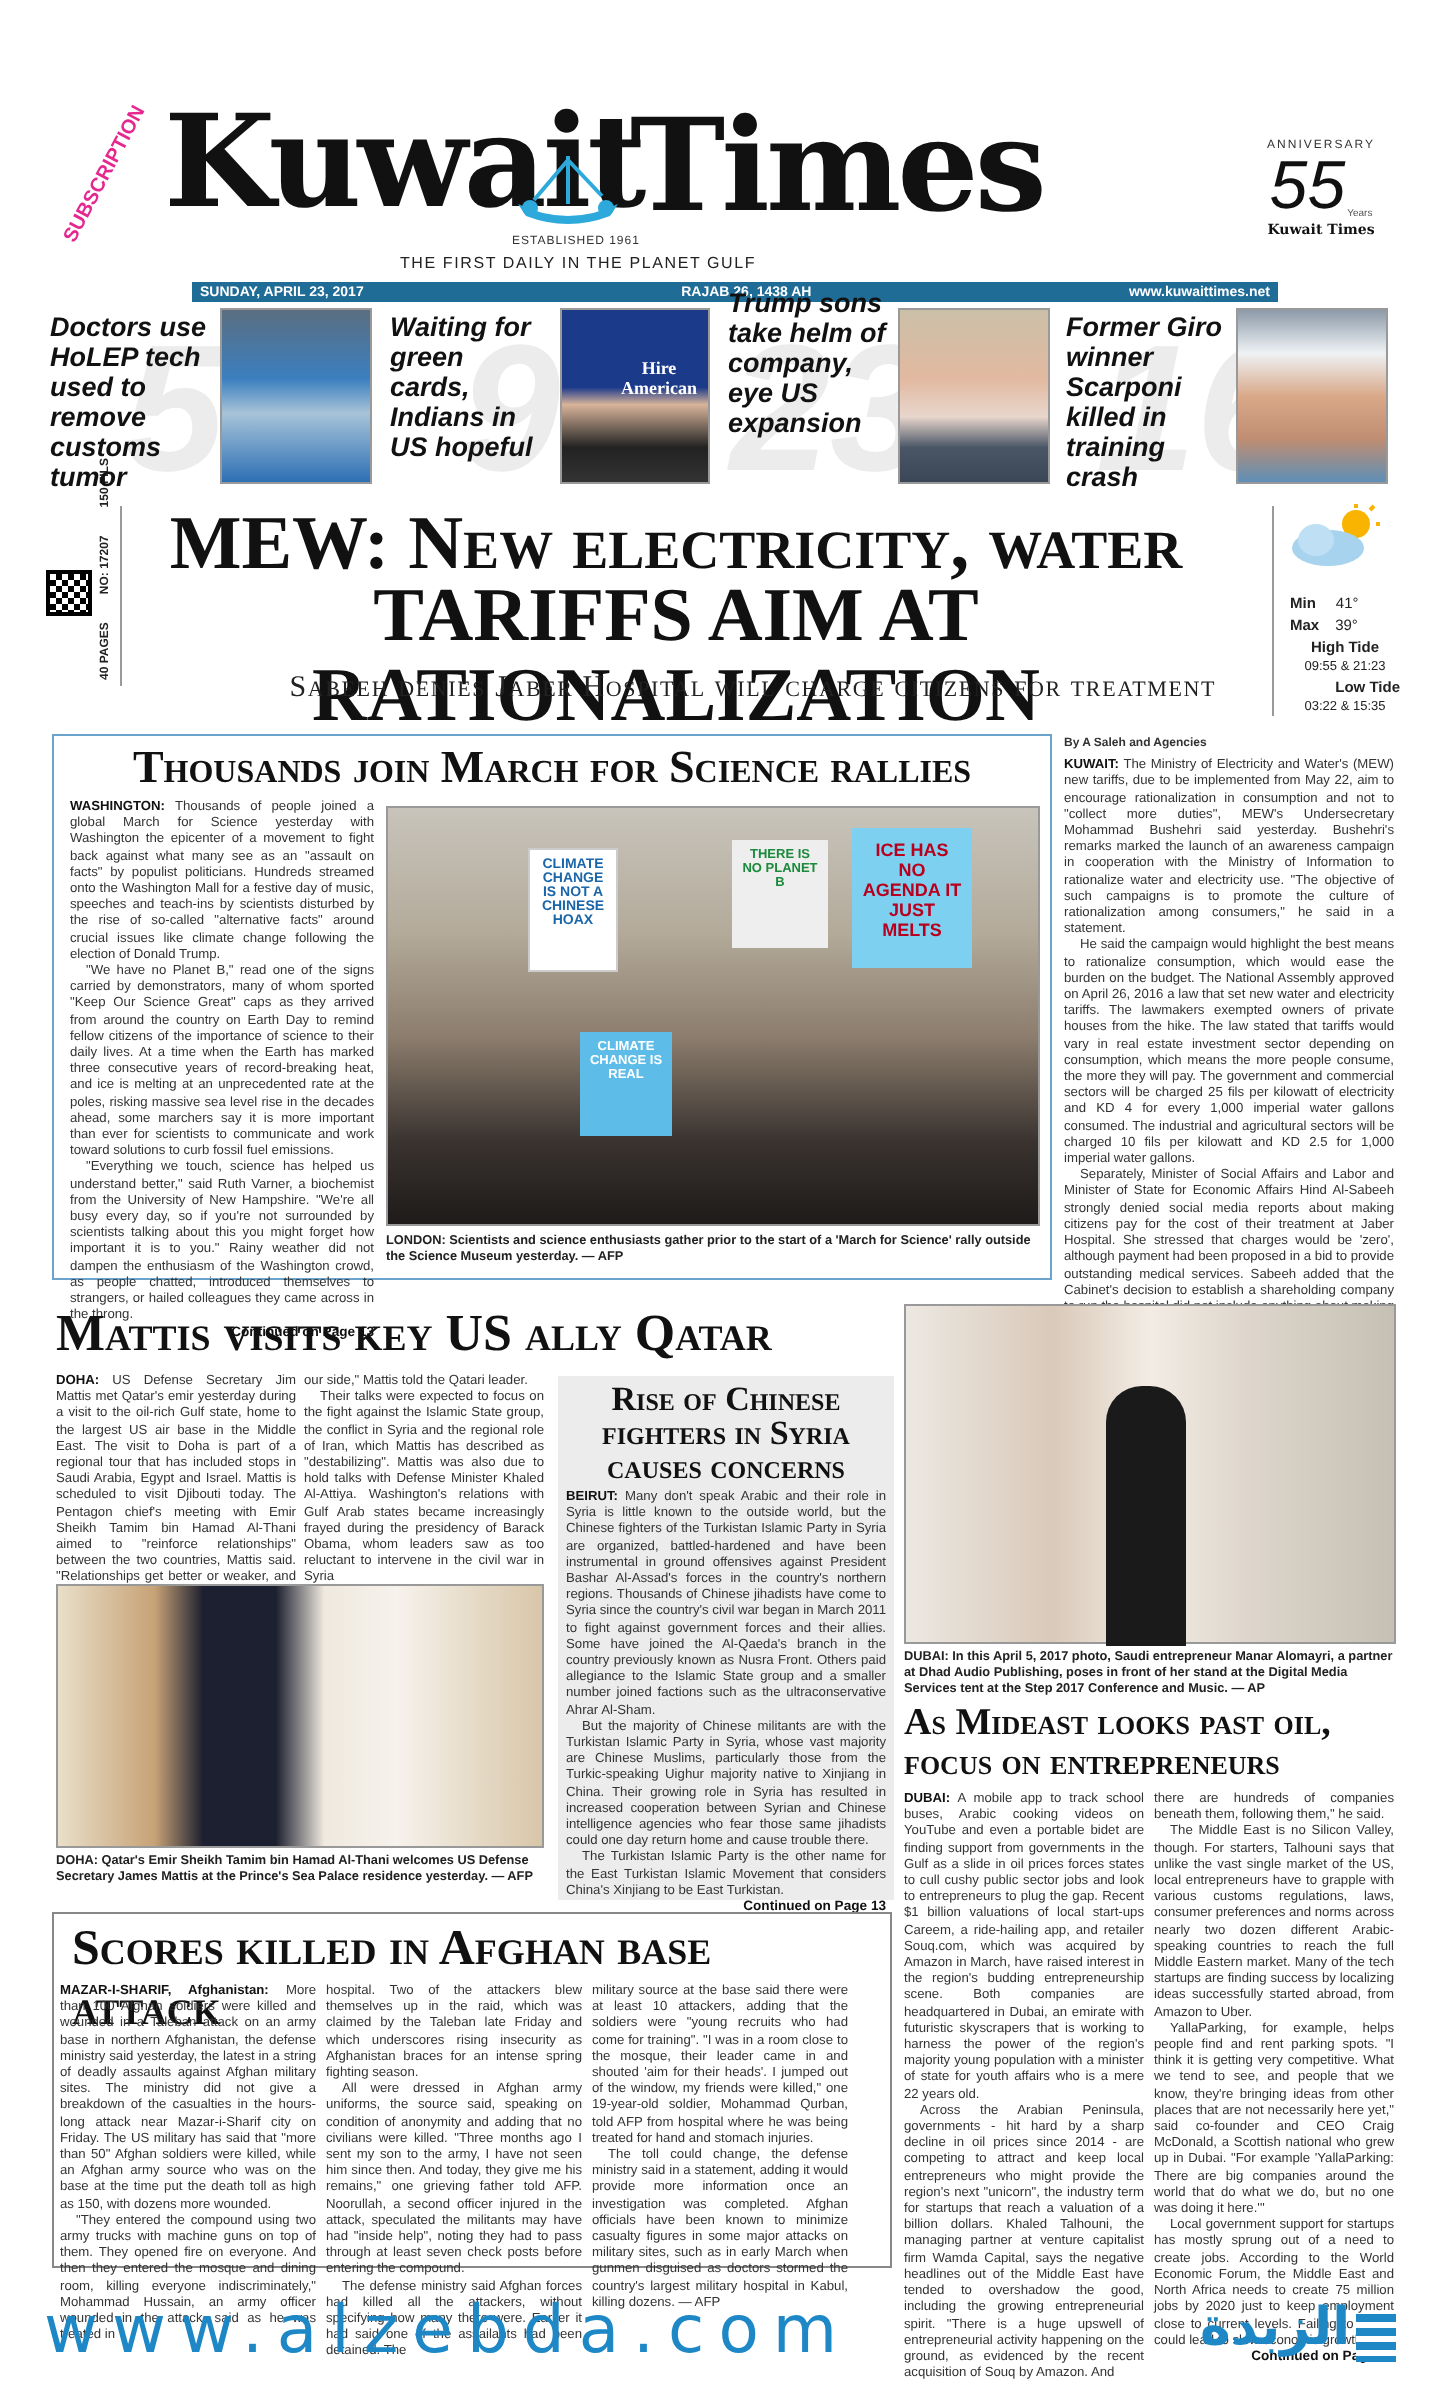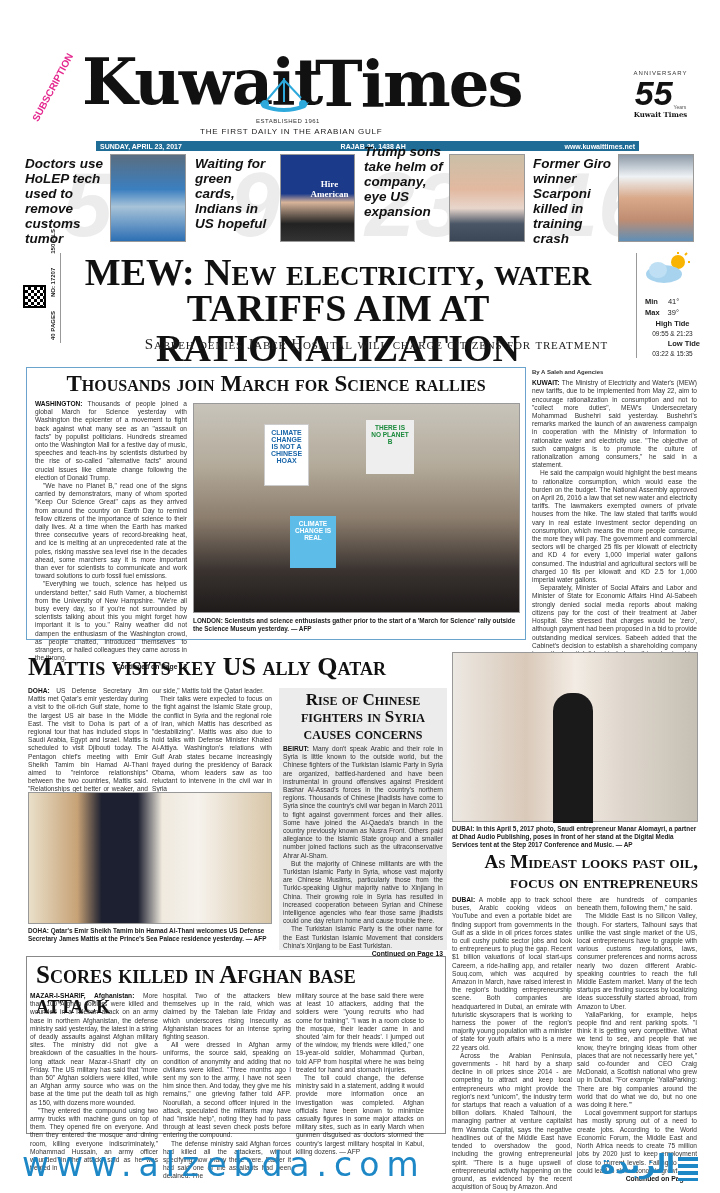--- a/index.html
+++ b/index.html
@@ -29,26 +29,26 @@
 <div class="abs" style="left:255px;top:74px;width:58px;height:40px;">
   <svg width="58" height="40" viewBox="0 0 58 40">
       <path d="M4 28 Q29 40 54 28 L50 34 Q29 42 8 34Z" fill="#2ea9dc"></path>
       <path d="M29 4 L29 28 M29 6 L12 26 M29 6 L46 24" stroke="#2ea9dc" stroke-width="2" fill="none"></path>
       <circle cx="10" cy="30" r="4" fill="#2ea9dc"></circle>
       <circle cx="48" cy="30" r="4" fill="#2ea9dc"></circle>
     </svg>
 </div>
 <div class="abs" style="left:256px;top:118px;font-size:6px;letter-spacing:0.5px;color:#333;">ESTABLISHED 1961</div>
 <div class="abs masthead-title" style="left:315px;top:52px;">Times</div>
-<div class="abs" style="left:200px;top:127px;font-size:8px;letter-spacing:0.8px;color:#222;">THE FIRST DAILY IN THE ARABIAN GULF</div>
+<div class="abs" style="left:200px;top:127px;font-size:8px;letter-spacing:0.8px;color:#222;">THE FIRST DAILY IN THE PLANET GULF</div>
 
 <div class="abs" style="left:623px;top:70px;width:75px;height:65px;">
   <div style="font-size:6px;text-align:center;color:#333;letter-spacing:1px">ANNIVERSARY</div>
   <div style="display:flex;align-items:flex-end;justify-content:center;">
-    <span style="font-weight:bold;font-style:italic;font-size:34px;line-height:34px;color:#111">55</span>
+    <span style="font-weight:normal;font-style:italic;font-size:34px;line-height:34px;color:#111">55</span>
     <span style="font-size:5px;color:#555;margin-left:1px">Years</span>
   </div>
   <div style="font-family:'DejaVu Serif',serif;font-weight:bold;font-size:7px;text-align:center;color:#111">Kuwait Times</div>
 </div>
 
 <div class="abs datebar" style="left:96px;top:141px;width:543px;">
   <span>SUNDAY, APRIL 23, 2017</span>
   <span>RAJAB 26, 1438 AH</span>
   <span>www.kuwaittimes.net</span>
 </div>
@@ -114,20 +114,21 @@
 <div class="abs boxed" style="left:26px;top:367px;width:500px;height:273px;"></div>
 <div class="abs headline" style="left:32px;top:370px;width:488px;text-align:center;font-size:23px;line-height:28px;">Thousands join March for Science rallies</div>
 <div class="abs body" style="left:35px;top:400px;width:152px;">
   <p><b>WASHINGTON:</b> <span>Thousands of people joined a global March for Science yesterday with Washington the epicenter of a movement to fight back against what many see as an "assault on facts" by populist politicians. Hundreds streamed onto the Washington Mall for a festive day of music, speeches and teach-ins by scientists disturbed by the rise of so-called "alternative facts" around crucial issues like climate change following the election of Donald Trump.</span></p>
   <p style="text-indent:8px"><span>"We have no Planet B," read one of the signs carried by demonstrators, many of whom sported "Keep Our Science Great" caps as they arrived from around the country on Earth Day to remind fellow citizens of the importance of science to their daily lives. At a time when the Earth has marked three consecutive years of record-breaking heat, and ice is melting at an unprecedented rate at the poles, risking massive sea level rise in the decades ahead, some marchers say it is more important than ever for scientists to communicate and work toward solutions to curb fossil fuel emissions.</span></p>
   <p style="text-indent:8px"><span>"Everything we touch, science has helped us understand better," said Ruth Varner, a biochemist from the University of New Hampshire. "We're all busy every day, so if you're not surrounded by scientists talking about this you might forget how important it is to you." Rainy weather did not dampen the enthusiasm of the Washington crowd, as people chatted, introduced themselves to strangers, or hailed colleagues they came across in the throng.</span></p>
   <div class="cont">Continued on Page 13</div>
 </div>
 <div class="abs photo" style="left:193px;top:403px;width:327px;height:210px;background:linear-gradient(180deg,#c8c4bb 0%,#b3aa9a 30%,#8c7d6d 55%,#3a3330 80%,#1e1b1a 100%);overflow:hidden;">
   <div style="position:absolute;left:70px;top:20px;width:45px;height:62px;background:#fff;color:#1a66a9;font-size:7px;font-weight:bold;text-align:center;padding:4px;border:1px solid #ccc">CLIMATE CHANGE IS NOT A CHINESE HOAX</div>
+  <div style="position:absolute;left:232px;top:10px;width:60px;height:70px;background:#7ed0f0;color:#b8001e;font-size:9px;font-weight:bold;text-align:center;padding:6px 4px">ICE HAS NO AGENDA IT JUST MELTS</div>
   <div style="position:absolute;left:172px;top:16px;width:48px;height:54px;background:#eee;color:#1b8a3c;font-size:6.5px;font-weight:bold;text-align:center;padding:4px">THERE IS NO PLANET B</div>
   <div style="position:absolute;left:96px;top:112px;width:46px;height:52px;background:#5dbde8;color:#fff;font-size:6.5px;font-weight:bold;text-align:center;padding:4px">CLIMATE CHANGE IS REAL</div>
 </div>
 <div class="abs caption" style="left:193px;top:617px;width:327px;">LONDON: Scientists and science enthusiasts gather prior to the start of a 'March for Science' rally outside the Science Museum yesterday. — AFP</div>
 
 <div class="abs body" style="left:532px;top:368px;width:165px;">
   <div style="font-weight:bold;font-size:6px;margin-bottom:3px;text-align:left">By A Saleh and Agencies</div>
   <p><b>KUWAIT:</b> <span>The Ministry of Electricity and Water's (MEW) new tariffs, due to be implemented from May 22, aim to encourage rationalization in consumption and not to "collect more duties", MEW's Undersecretary Mohammad Bushehri said yesterday. Bushehri's remarks marked the launch of an awareness campaign in cooperation with the Ministry of Information to rationalize water and electricity use. "The objective of such campaigns is to promote the culture of rationalization among consumers," he said in a statement.</span></p>
   <p style="text-indent:8px"><span>He said the campaign would highlight the best means to rationalize consumption, which would ease the burden on the budget. The National Assembly approved on April 26, 2016 a law that set new water and electricity tariffs. The lawmakers exempted owners of private houses from the hike. The law stated that tariffs would vary in real estate investment sector depending on consumption, which means the more people consume, the more they will pay. The government and commercial sectors will be charged 25 fils per kilowatt of electricity and KD 4 for every 1,000 imperial water gallons consumed. The industrial and agricultural sectors will be charged 10 fils per kilowatt and KD 2.5 for 1,000 imperial water gallons.</span></p>
   <p style="text-indent:8px"><span>Separately, Minister of Social Affairs and Labor and Minister of State for Economic Affairs Hind Al-Sabeeh strongly denied social media reports about making citizens pay for the cost of their treatment at Jaber Hospital. She stressed that charges would be 'zero', although payment had been proposed in a bid to provide outstanding medical services. Sabeeh added that the Cabinet's decision to establish a shareholding company to run the hospital did not include anything about making citizens pay any charges. "It only included a proposal to consider health insurance and the investment authority was assigned to study it," she explained.</span></p>
@@ -151,21 +152,21 @@
   <p><b>BEIRUT:</b> <span>Many don't speak Arabic and their role in Syria is little known to the outside world, but the Chinese fighters of the Turkistan Islamic Party in Syria are organized, battled-hardened and have been instrumental in ground offensives against President Bashar Al-Assad's forces in the country's northern regions. Thousands of Chinese jihadists have come to Syria since the country's civil war began in March 2011 to fight against government forces and their allies. Some have joined the Al-Qaeda's branch in the country previously known as Nusra Front. Others paid allegiance to the Islamic State group and a smaller number joined factions such as the ultraconservative Ahrar Al-Sham.</span></p>
   <p style="text-indent:8px"><span>But the majority of Chinese militants are with the Turkistan Islamic Party in Syria, whose vast majority are Chinese Muslims, particularly those from the Turkic-speaking Uighur majority native to Xinjiang in China. Their growing role in Syria has resulted in increased cooperation between Syrian and Chinese intelligence agencies who fear those same jihadists could one day return home and cause trouble there.</span></p>
   <p style="text-indent:8px"><span>The Turkistan Islamic Party is the other name for the East Turkistan Islamic Movement that considers China's Xinjiang to be East Turkistan.</span></p>
   <div class="cont">Continued on Page 13</div>
 </div>
 
 <div class="abs photo" style="left:452px;top:652px;width:246px;height:170px;background:linear-gradient(90deg,#ece8e2 0%,#d9c9b9 30%,#f3ece4 50%,#ded6cc 70%,#c6c0b4 100%);">
   <div style="position:absolute;left:100px;top:40px;width:40px;height:130px;background:#1a1a1a;border-radius:18px 18px 0 0"></div>
 </div>
 <div class="abs caption" style="left:452px;top:825px;width:248px;">DUBAI: In this April 5, 2017 photo, Saudi entrepreneur Manar Alomayri, a partner at Dhad Audio Publishing, poses in front of her stand at the Digital Media Services tent at the Step 2017 Conference and Music. — AP</div>
-<div class="abs headline" style="left:452px;top:852px;width:246px;text-align:right;font-size:19px;line-height:20px;">As Mideast looks past oil, focus on entrepreneurs</div>
+<div class="abs headline" style="left:452px;top:852px;width:246px;text-align:left;font-size:19px;line-height:20px;">As Mideast looks past oil, focus on entrepreneurs</div>
 <div class="abs body" style="left:452px;top:896px;width:120px;">
   <p><b>DUBAI:</b> <span>A mobile app to track school buses, Arabic cooking videos on YouTube and even a portable bidet are finding support from governments in the Gulf as a slide in oil prices forces states to cull cushy public sector jobs and look to entrepreneurs to plug the gap. Recent $1 billion valuations of local start-ups Careem, a ride-hailing app, and retailer Souq.com, which was acquired by Amazon in March, have raised interest in the region's budding entrepreneurship scene. Both companies are headquartered in Dubai, an emirate with futuristic skyscrapers that is working to harness the power of the region's majority young population with a minister of state for youth affairs who is a mere 22 years old.</span></p>
   <p style="text-indent:8px"><span>Across the Arabian Peninsula, governments - hit hard by a sharp decline in oil prices since 2014 - are competing to attract and keep local entrepreneurs who might provide the region's next "unicorn", the industry term for startups that reach a valuation of a billion dollars. Khaled Talhouni, the managing partner at venture capitalist firm Wamda Capital, says the negative headlines out of the Middle East have tended to overshadow the good, including the growing entrepreneurial spirit. "There is a huge upswell of entrepreneurial activity happening on the ground, as evidenced by the recent acquisition of Souq by Amazon. And</span></p>
 </div>
 <div class="abs body" style="left:577px;top:896px;width:120px;">
   <p><span>there are hundreds of companies beneath them, following them," he said.</span></p>
   <p style="text-indent:8px"><span>The Middle East is no Silicon Valley, though. For starters, Talhouni says that unlike the vast single market of the US, local entrepreneurs have to grapple with various customs regulations, laws, consumer preferences and norms across nearly two dozen different Arabic-speaking countries to reach the full Middle Eastern market. Many of the tech startups are finding success by localizing ideas successfully started abroad, from Amazon to Uber.</span></p>
   <p style="text-indent:8px"><span>YallaParking, for example, helps people find and rent parking spots. "I think it is getting very competitive. What we tend to see, and people that we know, they're bringing ideas from other places that are not necessarily here yet," said co-founder and CEO Craig McDonald, a Scottish national who grew up in Dubai. "For example 'YallaParking: There are big companies around the world that do what we do, but no one was doing it here.'"</span></p>
   <p style="text-indent:8px"><span>Local government support for startups has mostly sprung out of a need to create jobs. According to the World Economic Forum, the Middle East and North Africa needs to create 75 million jobs by 2020 just to keep employment close to current levels. Failing to do so could lead to slow economic growth and</span></p>
   <div class="cont">Continued on Page 13</div>

